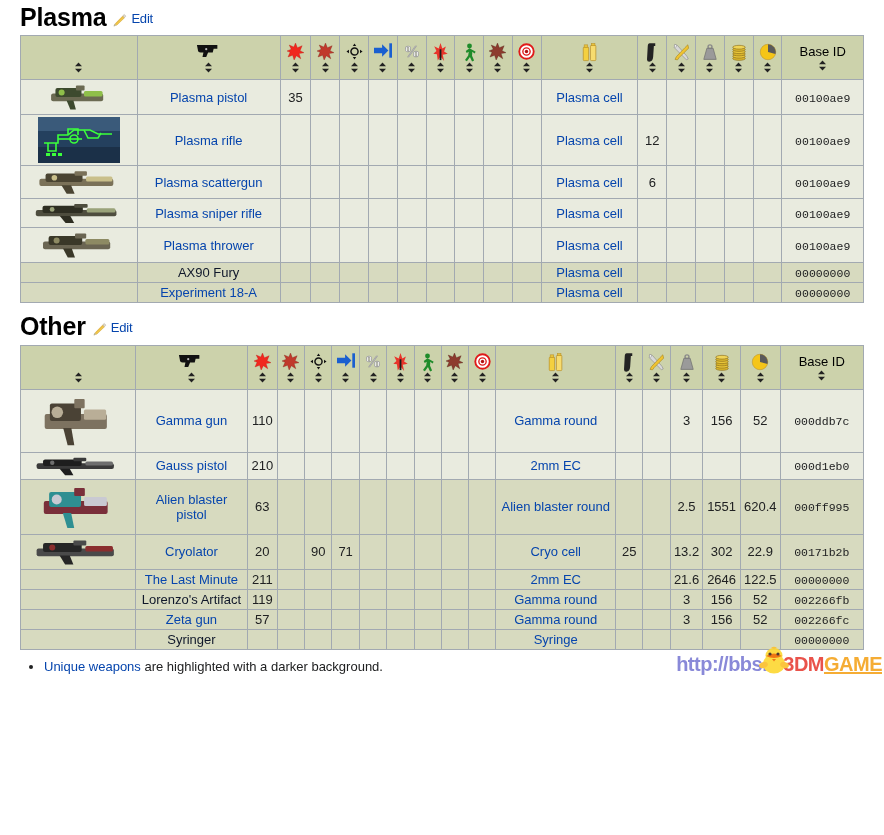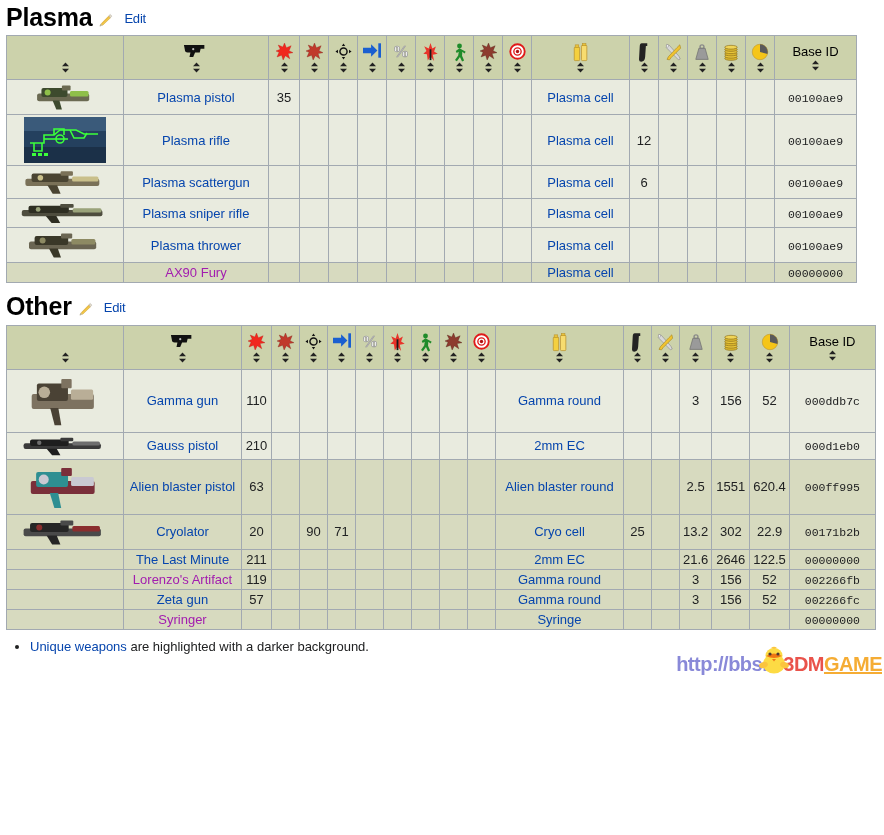--- a/index.html
+++ b/index.html
@@ -4,31 +4,31 @@
 <title>Weapons</title>
 <style>
   * { box-sizing: border-box; }
   html, body {
     margin: 0; padding: 0;
     width: 884px; height: 835px;
     background: #ffffff;
     font-family: "Liberation Sans", sans-serif;
     overflow: hidden;
   }
-  .page { position: relative; width: 884px; height: 684px; padding: 0 6px; }
+  .page { position: relative; width: 884px; height: 684px; padding: 0 20px; }
 
   
   .section-heading {
     display: flex; align-items: baseline; gap: 6px;
     margin: 0; padding: 4px 0 2px 0;
     font-size: 25px; font-weight: bold; color: #000;
     letter-spacing: -0.2px;
   }
   .section-heading .htext { line-height: 1.05; }
-  .edit-wrap { display: inline-flex; align-items: flex-start; gap: 11px; font-size: 13px; font-weight: normal; }
+  .edit-wrap { display: inline-flex; align-items: flex-start; gap: 4px; font-size: 13px; font-weight: normal; }
   .pencil-icon { display: inline-block; width: 15px; height: 15px; position: relative; top: 2px; }
   .edit-link { color: #0645ad; font-size: 13px; text-decoration: none; }
 
   
   table.wikitable {
     border-collapse: collapse;
     border: 1px solid #a2a9b1;
     background: #e9ebdf;
     margin: 3px 0 6px 0;
     font-size: 13px;
@@ -52,21 +52,21 @@
 
   tr.unique-row > td { background: #d7dabf; }
   tr.normal-row > td { background: #e9ebdf; }
 
   .th-inner { display: flex; flex-direction: column; align-items: center; justify-content: center; gap: 1px; }
   .sort-arrows { display: block; width: 11px; height: 11px; }
   .th-icon { display: block; height: 18px; line-height: 18px; }
   .th-label { font-size: 13px; font-weight: normal; line-height: 14px; }
 
   a.wlink { color: #0645ad; text-decoration: none; }
-  a.wlink-red { color: #a21caf; text-decoration: none; }
+  a.wlink-red { color: #0f172a; text-decoration: none; }
 
   .baseid { font-family: "Liberation Mono", "DejaVu Sans Mono", monospace; font-size: 11.5px; letter-spacing: 0px; color: #202122; }
 
   .icon-cell { height: 100%; display: flex; align-items: center; justify-content: center; }
 
   
   .footer-list { margin: 8px 0 0 0; padding: 0 0 0 24px; font-size: 13px; color: #202122; list-style: disc; }
   .footer-list li { line-height: 18px; }
 
   
@@ -559,20 +559,40 @@
           <td></td>
           <td></td>
           <td><a href="#" class="wlink">Plasma cell</a></td>
           <td></td>
           <td></td>
           <td></td>
           <td></td>
           <td></td>
           <td><span class="baseid">00000000</span></td>
         </tr>
+        <tr class="unique-row">
+          <td></td>
+          <td><a href="#" class="wlink">Experiment 18-A</a></td>
+          <td></td>
+          <td></td>
+          <td></td>
+          <td></td>
+          <td></td>
+          <td></td>
+          <td></td>
+          <td></td>
+          <td></td>
+          <td><a href="#" class="wlink">Plasma cell</a></td>
+          <td></td>
+          <td></td>
+          <td></td>
+          <td></td>
+          <td></td>
+          <td><span class="baseid">00000000</span></td>
+        </tr>
       </tbody>
   </table>
 
   <h2 class="section-heading">
     <span class="htext">Other</span>
     <span class="edit-wrap">
       <span class="pencil-icon">
         <svg width="15" height="15" viewBox="0 0 16 16">
           <polygon points="2,14 4,13.2 3,11.8" fill="#d8cfa8" stroke="#8a7b4a" stroke-width="0.4"></polygon>
           <polygon points="3.2,11.6 11.2,3.4 13.2,5.2 5,13.1" fill="#f2c94c" stroke="#c99b2e" stroke-width="0.5"></polygon>

